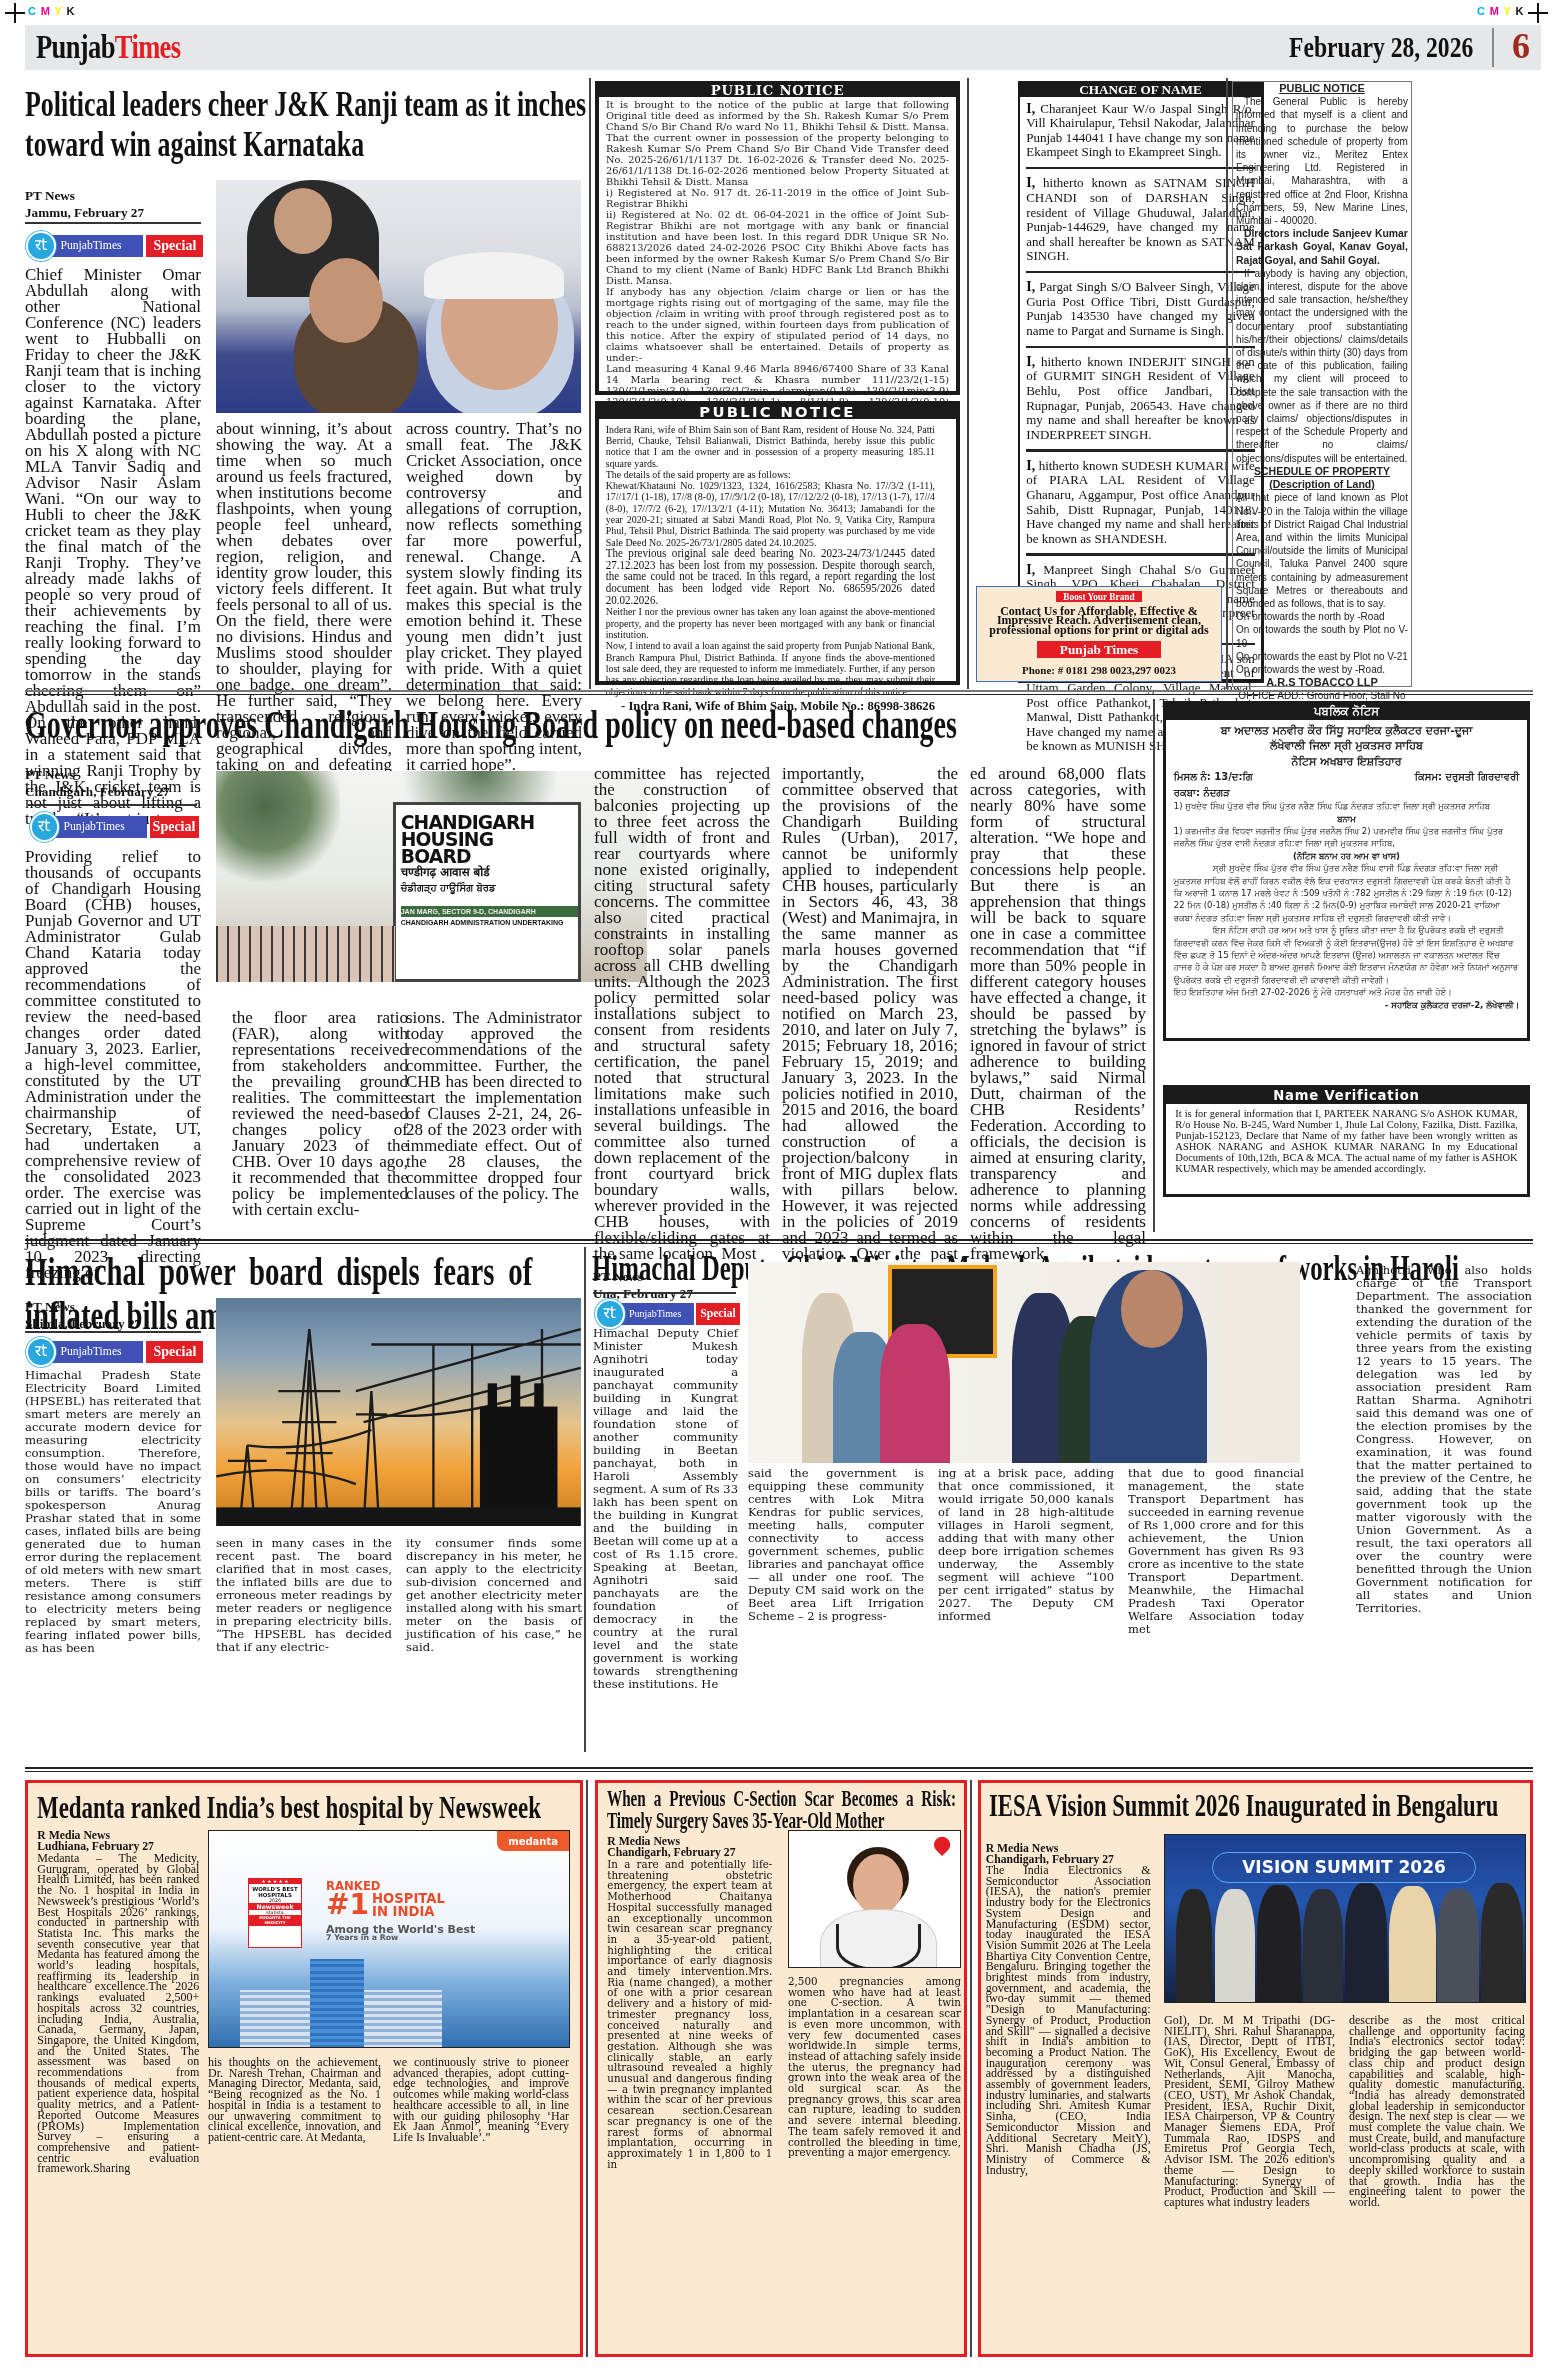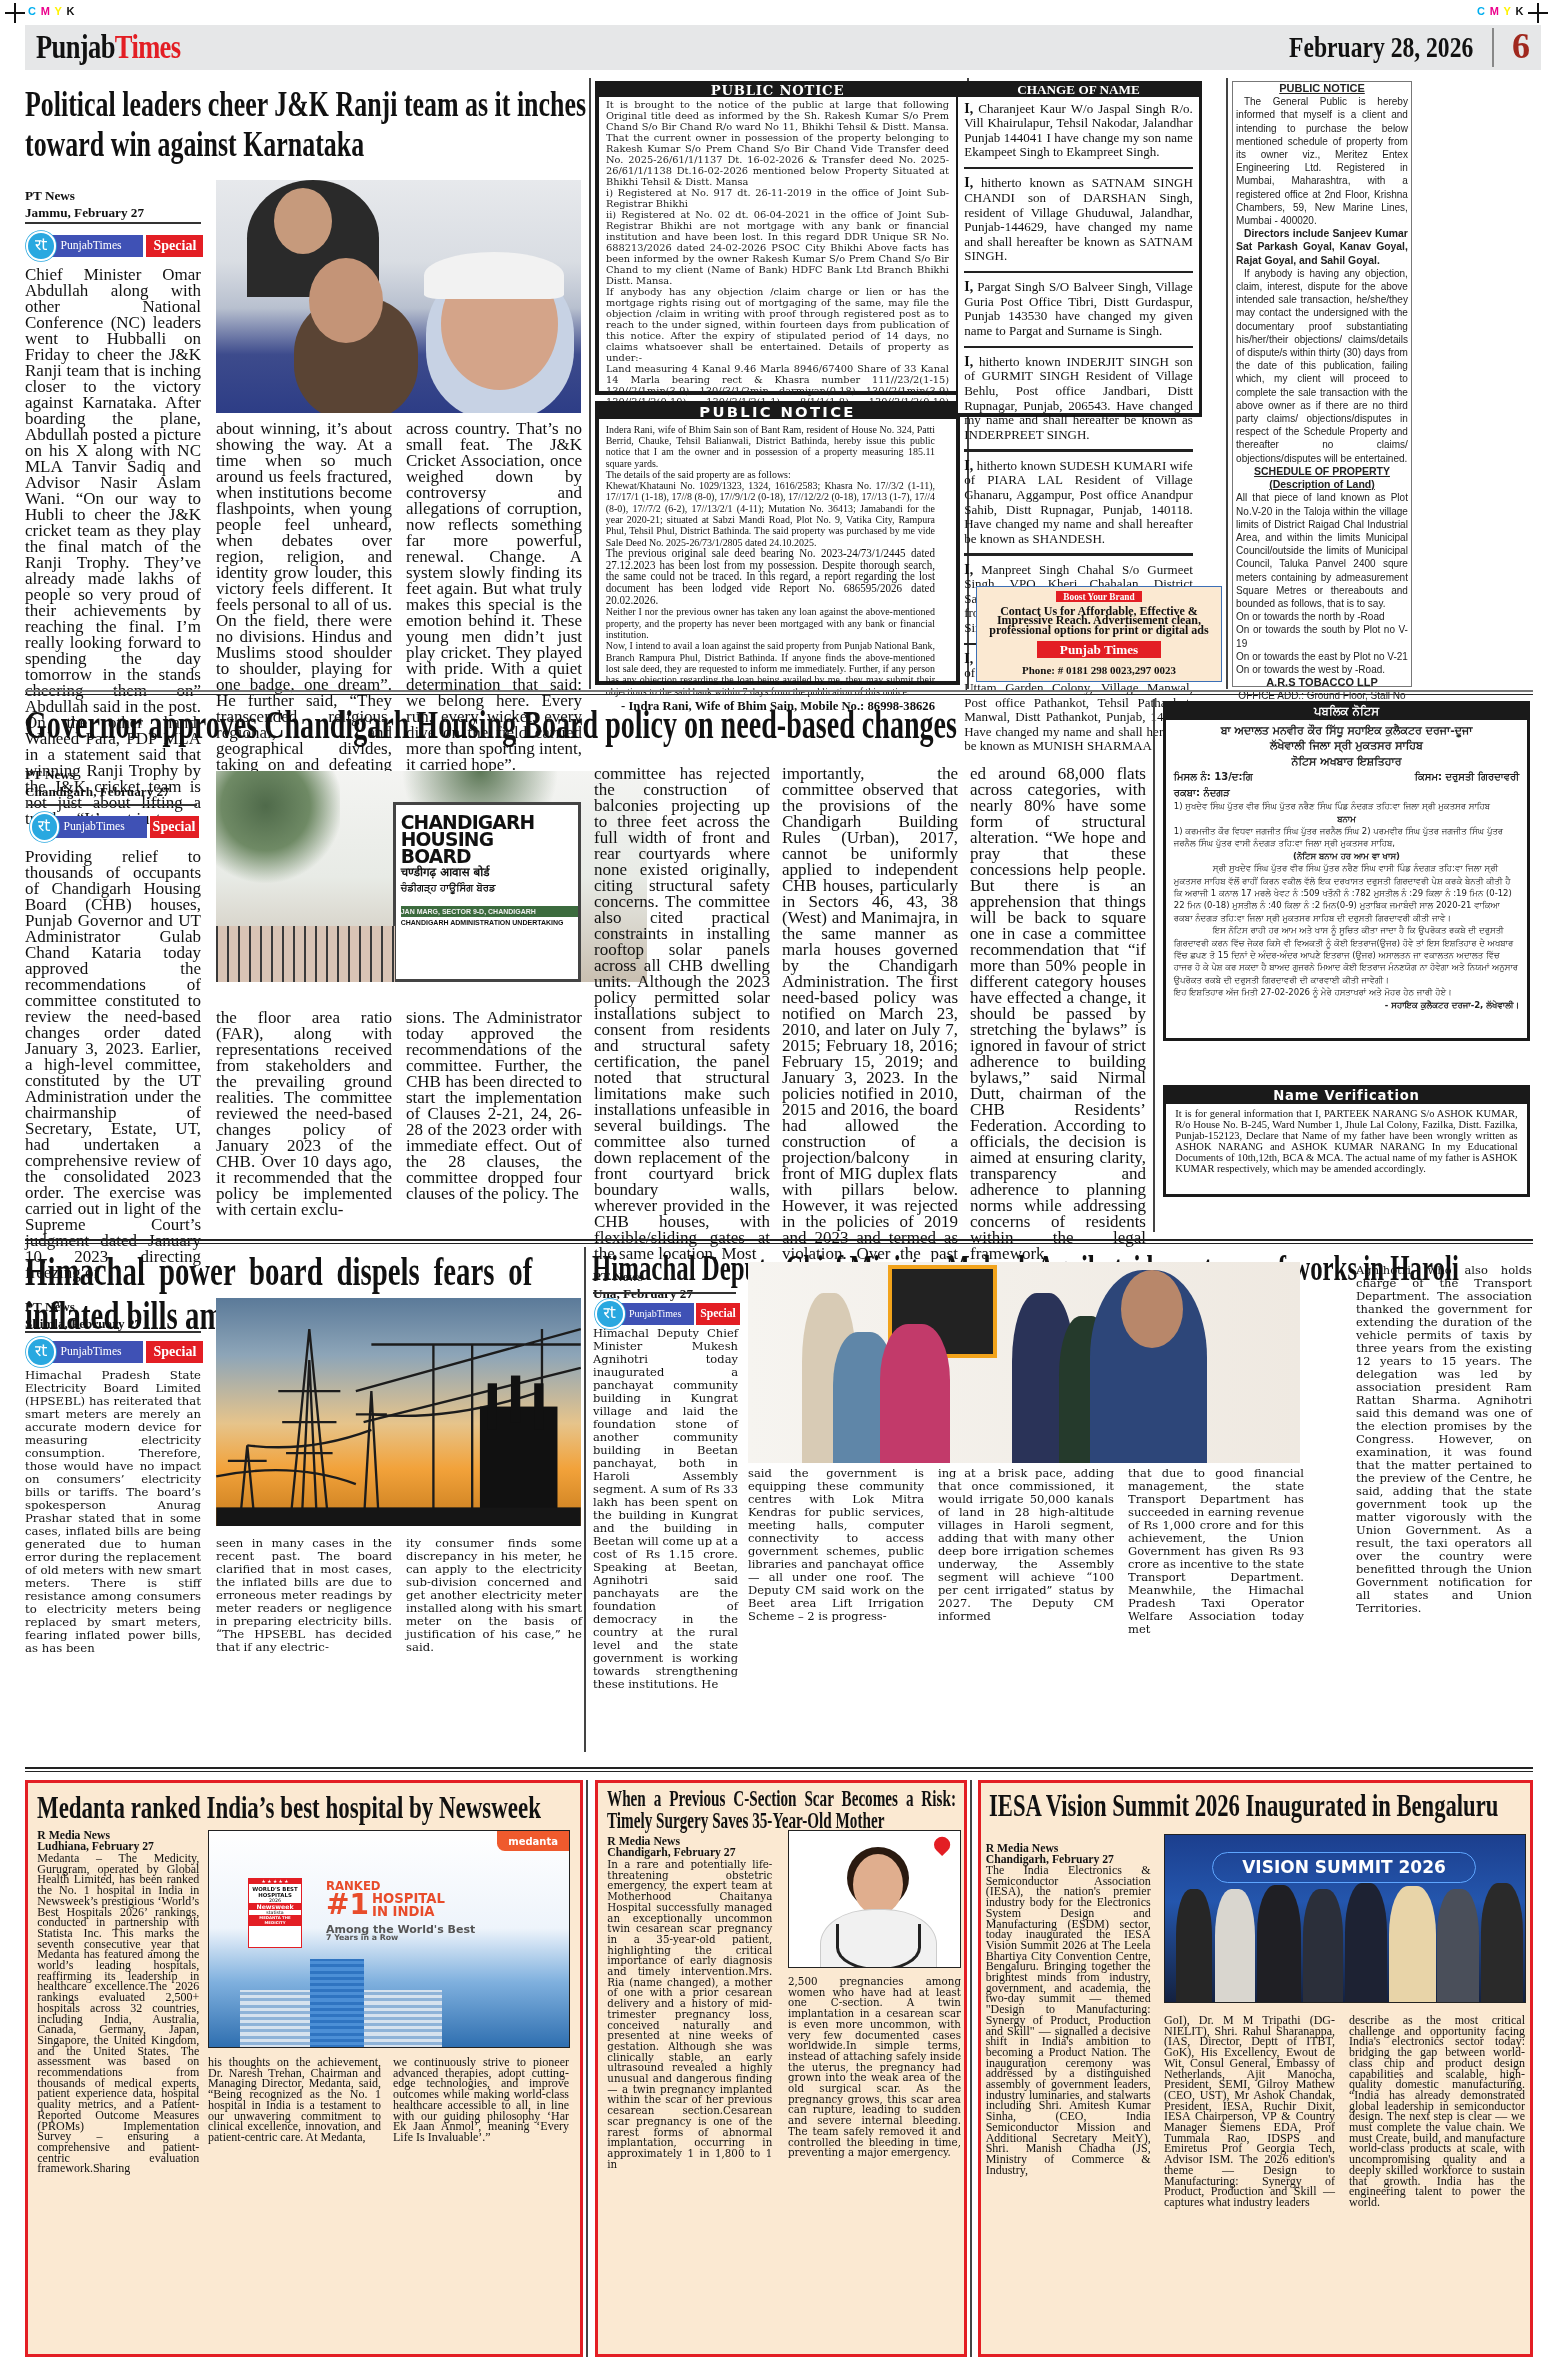--- a/index.html
+++ b/index.html
@@ -113,21 +113,21 @@
     <div>Khewat/Khatauni No. 1029/1323, 1324, 1616/2583; Khasra No. 17//3/2 (1-11), 17//17/1 (1-18), 17//8 (8-0), 17//9/1/2 (0-18), 17//12/2/2 (0-18), 17//13 (1-7), 17//4 (8-0), 17//7/2 (6-2), 17//13/2/1 (4-11); Mutation No. 36413; Jamabandi for the year 2020-21; situated at Sabzi Mandi Road, Plot No. 9, Vatika City, Rampura Phul, Tehsil Phul, District Bathinda. The said property was purchased by me vide Sale Deed No. 2025-26/73/1/2805 dated 24.10.2025.</div>
     <div style="font-size:11.5px;line-height:11.7px">The previous original sale deed bearing No. 2023-24/73/1/2445 dated 27.12.2023 has been lost from my possession. Despite thorough search, the same could not be traced. In this regard, a report regarding the lost document has been lodged vide Report No. 686595/2026 dated 20.02.2026.</div>
     <div>Neither I nor the previous owner has taken any loan against the above-mentioned property, and the property has never been mortgaged with any bank or financial institution.</div>
     <div>Now, I intend to avail a loan against the said property from Punjab National Bank, Branch Rampura Phul, District Bathinda. If anyone finds the above-mentioned lost sale deed, they are requested to inform me immediately. Further, if any person has any objection regarding the loan being availed by me, they may submit their objections to the said bank within 7 days from the publication of this notice.</div>
     <div style="text-align:right;font-weight:bold;font-size:13.2px;line-height:17px">- Indra Rani, Wife of Bhim Sain, Mobile No.: 86998-38626</div>
   </div>
 </div>
 
 <div class="vr" style="left:967px;top:78px;height:611px"></div>
 
-<div class="box" style="left:956px;top:81px;width:246px;height:336px;border-width:2.3px 3.1px 4.7px 2.3px">
+<div class="box" style="left:1018px;top:81px;width:246px;height:602px;border-width:2.3px 3.1px 4.7px 2.3px">
   <div class="bh" style="font-size:13.2px;line-height:14px;font-family:'Liberation Serif',serif">CHANGE OF NAME</div>
   <div class="con">
     <div><b>I,</b> <span>Charanjeet Kaur W/o Jaspal Singh R/o. Vill Khairulapur, Tehsil Nakodar, Jalandhar Punjab 144041 I have change my son name Ekampeet Singh to Ekampreet Singh.</span></div>
     <div class="sep"></div>
     <div><b>I,</b> <span>hitherto known as SATNAM SINGH CHANDI son of DARSHAN Singh, resident of Village Ghuduwal, Jalandhar, Punjab-144629, have changed my name and shall hereafter be known as SATNAM SINGH.</span></div>
     <div class="sep"></div>
     <div><b>I,</b> <span>Pargat Singh S/O Balveer Singh, Village Guria Post Office Tibri, Distt Gurdaspur, Punjab 143530 have changed my given name to Pargat and Surname is Singh.</span></div>
     <div class="sep"></div>
     <div><b>I,</b> <span>hitherto known INDERJIT SINGH son of GURMIT SINGH Resident of Village Behlu, Post office Jandbari, Distt Rupnagar, Punjab, 206543. Have changed my name and shall hereafter be known as INDERPREET SINGH.</span></div>
     <div class="sep"></div>
@@ -190,21 +190,21 @@
     <div style="font-family:'DejaVu Sans',sans-serif;font-weight:bold;font-size:18.7px;line-height:17px;margin:9.3px 0 0 4.7px;letter-spacing:-0.8px">CHANDIGARH</div>
     <div style="font-family:'DejaVu Sans',sans-serif;font-weight:bold;font-size:18.7px;line-height:17px;margin-left:4.7px;letter-spacing:-0.8px">HOUSING</div>
     <div style="font-family:'DejaVu Sans',sans-serif;font-weight:bold;font-size:18.7px;line-height:17px;margin-left:4.7px;letter-spacing:-0.8px">BOARD</div>
     <div style="font-family:'DejaVu Sans',sans-serif;font-weight:bold;font-size:11.7px;line-height:15.5px;margin-left:4.7px">चण्डीगढ़ आवास बोर्ड</div>
     <div style="font-family:'DejaVu Sans',sans-serif;font-weight:bold;font-size:10px;line-height:14px;margin-left:4.7px">ਚੰਡੀਗੜ੍ਹ ਹਾਊਸਿੰਗ ਬੋਰਡ</div>
     <div style="font-family:'Liberation Sans',sans-serif;font-weight:bold;font-size:7px;line-height:11px;margin:11px 0 0 4.7px;background:#3c6b3e;color:#eee">JAN MARG, SECTOR 9-D, CHANDIGARH</div>
     <div style="font-family:'Liberation Sans',sans-serif;font-weight:bold;font-size:7px;line-height:11px;margin-left:4.7px">CHANDIGARH ADMINISTRATION UNDERTAKING</div>
   </div>
   <div style="position:absolute;left:0;top:155px;width:179px;height:56px;background:repeating-linear-gradient(90deg,#3a3a3a 0 2.3px,transparent 2.3px 11px),#d9c4b5"></div>
 </div>
-<div class="abs col" style="left:216px;top:1010px;width:176px">the floor area ratio (FAR), along with representations received from stakeholders and the prevailing ground realities. The committee reviewed the need-based changes policy of January 2023 of the CHB. Over 10 days ago, it recommended that the policy be implemented with certain exclu-</div>
+<div class="abs col" style="left:232px;top:1010px;width:176px">the floor area ratio (FAR), along with representations received from stakeholders and the prevailing ground realities. The committee reviewed the need-based changes policy of January 2023 of the CHB. Over 10 days ago, it recommended that the policy be implemented with certain exclu-</div>
 <div class="abs col" style="left:406px;top:1010px;width:176px">sions. The Administrator today approved the recommendations of the committee. Further, the CHB has been directed to start the implementation of Clauses 2-21, 24, 26-28 of the 2023 order with immediate effect. Out of the 28 clauses, the committee dropped four clauses of the policy. The</div>
 <div class="abs col" style="left:594px;top:766px;width:176px">committee has rejected the construction of balconies projecting up to three feet across the full width of front and rear courtyards where none existed originally, citing structural safety concerns. The committee also cited practical constraints in installing rooftop solar panels across all CHB dwelling units. Although the 2023 policy permitted solar installations subject to consent from residents and structural safety certification, the panel noted that structural limitations make such installations unfeasible in several buildings. The committee also turned down replacement of the front courtyard brick boundary walls, wherever provided in the CHB houses, with flexible/sliding gates at the same location. Most</div>
 <div class="abs col" style="left:782px;top:766px;width:176px">importantly, the committee observed that the provisions of the Chandigarh Building Rules (Urban), 2017, cannot be uniformly applied to independent CHB houses, particularly in Sectors 46, 43, 38 (West) and Manimajra, in the same manner as marla houses governed by the Chandigarh Administration. The first need-based policy was notified on March 23, 2010, and later on July 7, 2015; February 18, 2016; February 15, 2019; and January 3, 2023. In the policies notified in 2010, 2015 and 2016, the board had allowed the construction of a projection/balcony in front of MIG duplex flats with pillars below. However, it was rejected in the policies of 2019 and 2023 and termed as violation. Over the past four decades, CHB has construct-</div>
 <div class="abs col" style="left:970px;top:766px;width:176px">ed around 68,000 flats across categories, with nearly 80% have some form of structural alteration. “We hope and pray that these concessions help people. But there is an apprehension that things will be back to square one in case a committee recommendation that “if more than 50% people in different category houses have effected a change, it should be passed by stretching the bylaws” is ignored in favour of strict adherence to building bylaws,” said Nirmal Dutt, chairman of the CHB Residents’ Federation. According to officials, the decision is aimed at ensuring clarity, transparency and adherence to planning norms while addressing concerns of residents within the legal framework.</div>
 
 <div class="vr" style="left:1153px;top:699px;height:533px"></div>
 
 <div class="box" style="left:1163px;top:701px;width:367px;height:340px;border-width:3.1px">
   <div class="bh" style="font-family:'DejaVu Sans',sans-serif;font-size:11.7px;line-height:15.5px">ਪਬਲਿਕ ਨੋਟਿਸ</div>
   <div class="punjabi" style="padding:3.1px 7.8px">

